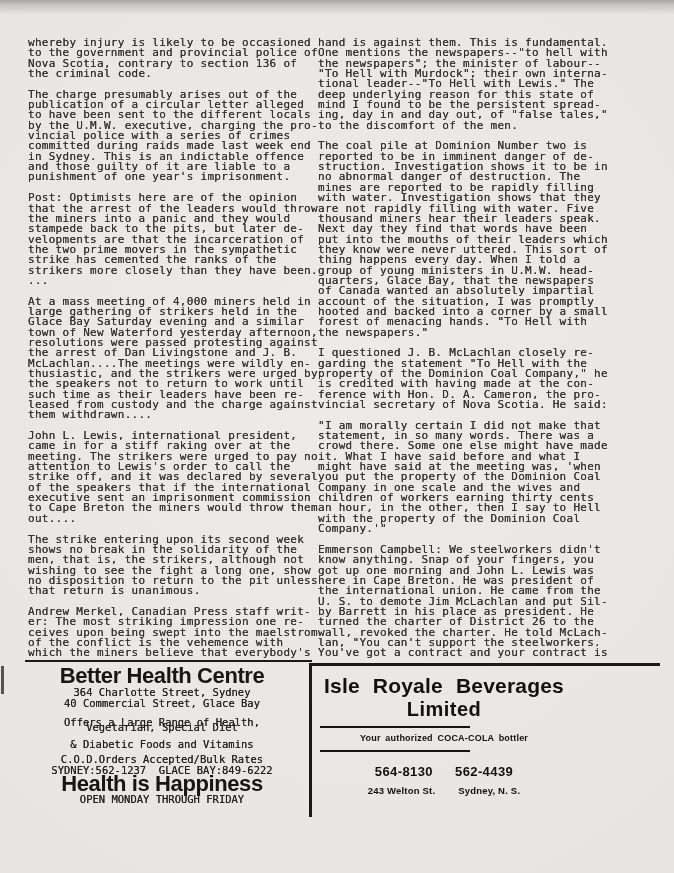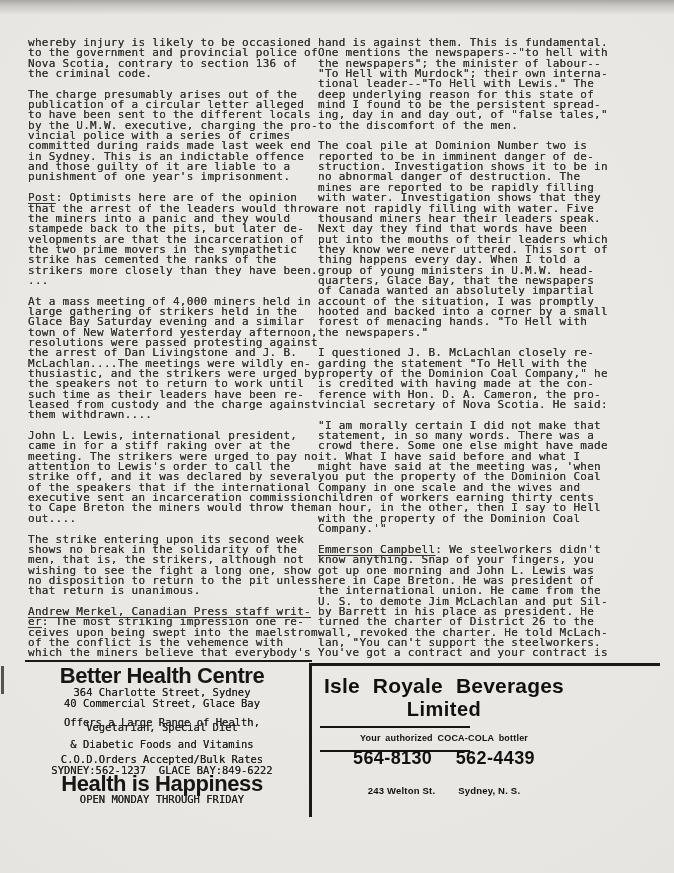--- a/index.html
+++ b/index.html
@@ -9,21 +9,21 @@
     font-family:"DejaVu Sans Mono", monospace;
   }
   .scan-top{position:absolute;top:0;left:0;right:0;height:15px;
     background:linear-gradient(#a9a7a3 0%, #c8c6c2 35%, rgba(232,230,226,0) 100%);}
   .col{position:absolute;top:38px;font-size:11px;line-height:10.35px;letter-spacing:.28px;
     color:#343230;text-shadow:0 0 .5px rgba(45,43,40,.85);}
   .col-left{left:28px;width:300px;}
   .col-right{left:318px;width:348px;}
   .para{margin:0 0 10.35px 0;}
   .tl{height:10.35px;white-space:pre;}
-  .u{text-decoration:underline;text-underline-offset:2px;text-decoration-thickness:1px;}
+  .u{text-underline-offset:2px;text-decoration-thickness:1px;}
   .rule{position:absolute;background:#1b1a18;}
   .rule-left{left:25px;top:660px;width:287px;height:2px;}
   .rule-right{left:310px;top:663px;width:350px;height:2.5px;}
   .divider{left:309px;top:663px;width:3px;height:154px;}
   .edge-tick{left:1px;top:666px;width:2.5px;height:28px;background:#3c3a37;opacity:.85;}
   
   .ad-left{position:absolute;left:18px;top:662px;width:288px;color:#171614;}
   .ad-left > div{position:absolute;left:0;right:0;text-align:center;}
   .sans{font-family:"Liberation Sans", sans-serif;font-weight:bold;}
   .bhc-title{top:3px;font-size:22px;line-height:22px;letter-spacing:-.4px;}
@@ -36,21 +36,21 @@
   .bhc-hours{top:132px;}
   
   .ad-right{position:absolute;left:320px;top:662px;width:248px;color:#12110f;
     font-family:"Liberation Sans", sans-serif;font-weight:bold;}
   .ad-right > div{position:absolute;left:0;right:0;text-align:center;}
   .irb-t1{top:14px;font-size:21px;line-height:20px;word-spacing:7px;letter-spacing:.2px;}
   .irb-t2{top:37px;font-size:20px;line-height:20px;letter-spacing:.5px;}
   .irb-rule{position:absolute;left:46px;width:150px;height:2px;background:#151412;}
   .irb-rule-top{top:64px;} .irb-rule-bot{top:88px;}
   .irb-tag{top:70.5px;font-size:9px;letter-spacing:.2px;word-spacing:2px;}
-  .irb-phones{top:86px;font-size:18px;letter-spacing:.4px;}
+  .irb-phones{top:102px;font-size:13px;letter-spacing:.4px;}
   .irb-phones span{margin:0 9px;}
   .irb-addr{top:123px;font-size:9.5px;letter-spacing:.2px;}
   .irb-addr span{margin:0 10px;}
 </style>
 </head>
 <body>
 
 <div class="page">
   <div class="scan-top"></div>
 
@@ -97,21 +97,21 @@
         <div class="tl"><span>leased from custody and the charge against</span></div>
         <div class="tl"><span>them withdrawn....</span></div>
       </div>
       <div class="para">
         <div class="tl"><span>John L. Lewis, international president,</span></div>
         <div class="tl"><span>came in for a stiff raking over at the</span></div>
         <div class="tl"><span>meeting. The strikers were urged to pay no</span></div>
         <div class="tl"><span>attention to Lewis's order to call the</span></div>
         <div class="tl"><span>strike off, and it was declared by several</span></div>
         <div class="tl"><span>of the speakers that if the international</span></div>
-        <div class="tl"><span>executive sent an incarceration commission</span></div>
+        <div class="tl"><span>executive sent an imprisonment commission</span></div>
         <div class="tl"><span>to Cape Breton the miners would throw them</span></div>
         <div class="tl"><span>out....</span></div>
       </div>
       <div class="para">
         <div class="tl"><span>The strike entering upon its second week</span></div>
         <div class="tl"><span>shows no break in the solidarity of the</span></div>
         <div class="tl"><span>men, that is, the strikers, although not</span></div>
         <div class="tl"><span>wishing to see the fight a long one, show</span></div>
         <div class="tl"><span>no disposition to return to the pit unless</span></div>
         <div class="tl"><span>that return is unanimous.</span></div>

